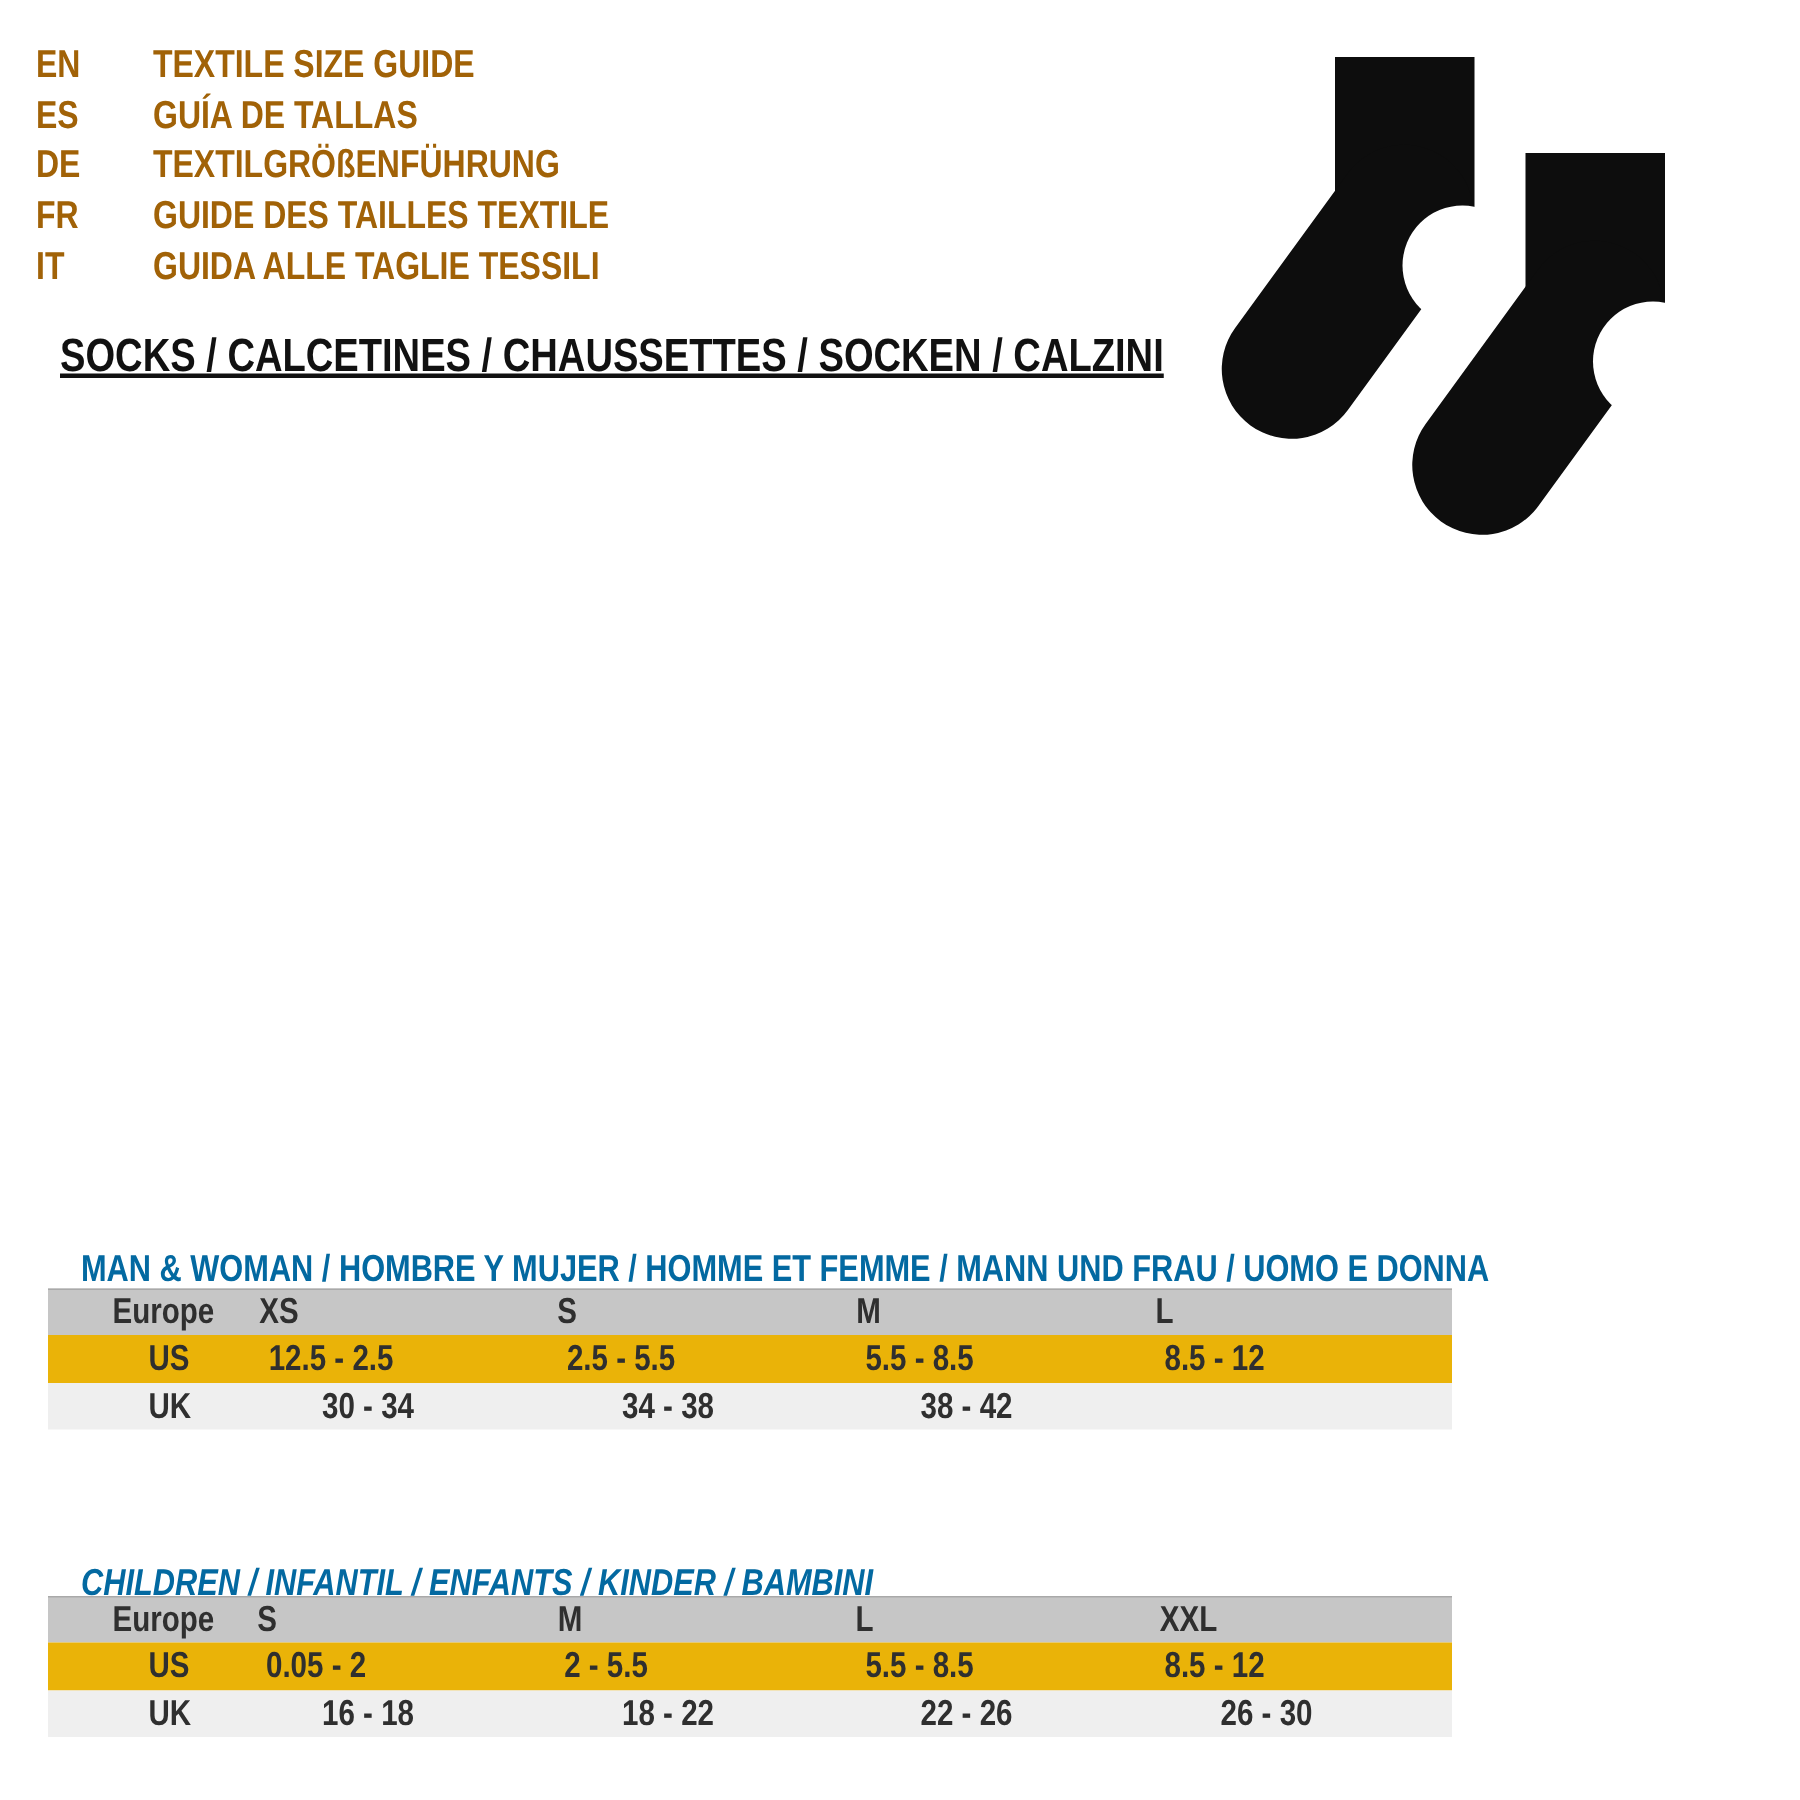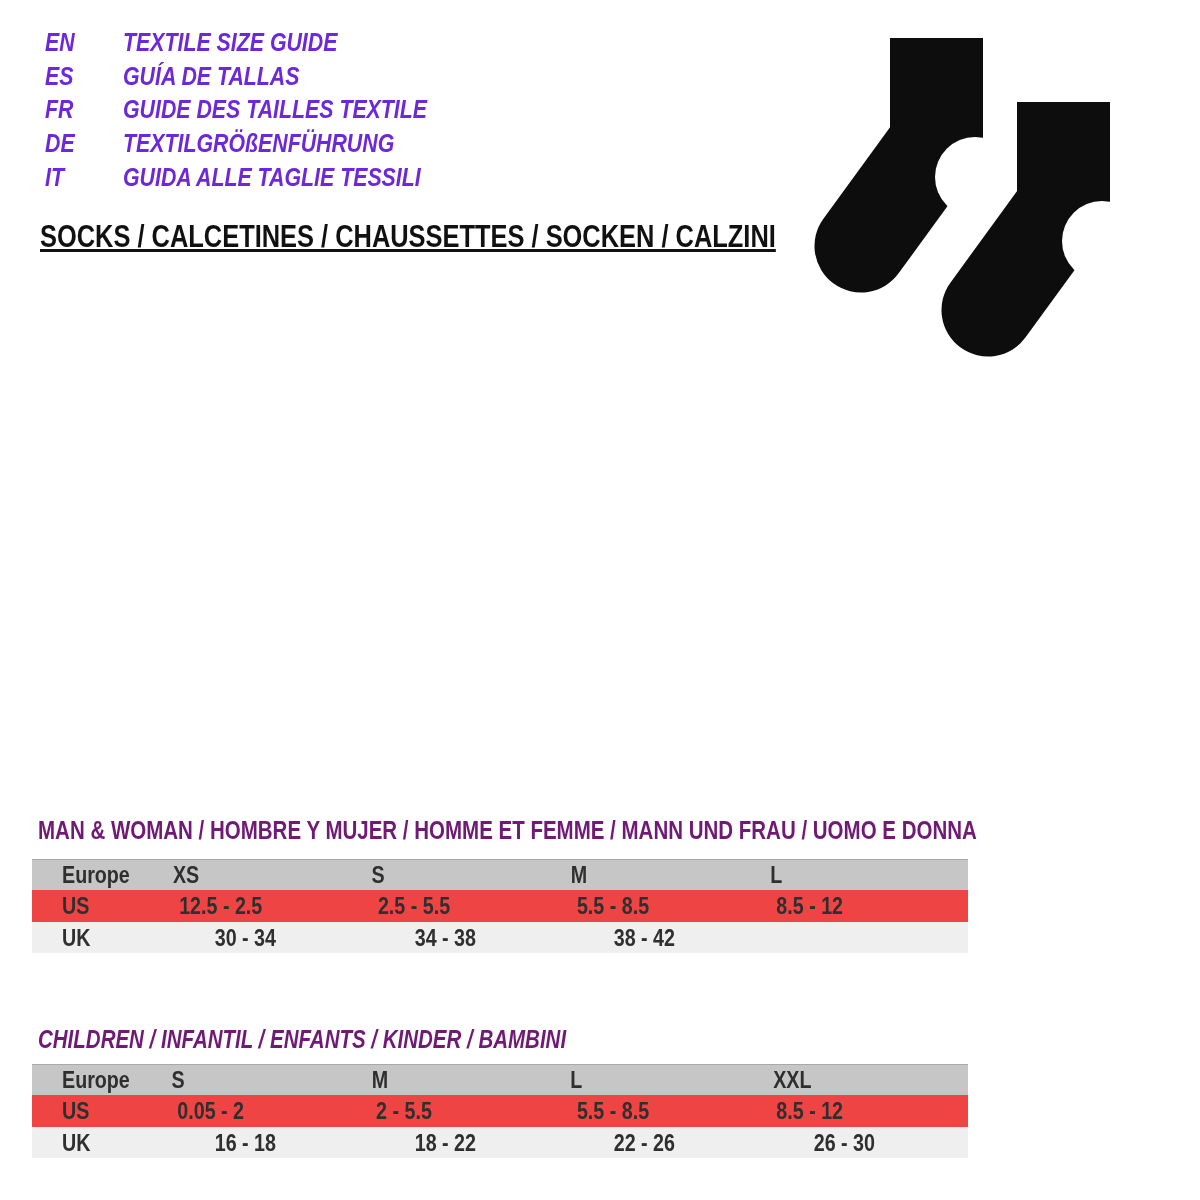--- a/index.html
+++ b/index.html
@@ -8,66 +8,66 @@
     font-family:"Liberation Sans", sans-serif; font-weight:bold;
     color:var(--text,#2f2f2f); overflow:hidden;
   }
   .canvas { position:relative; width:1200px; height:1200px; background:#fff; }
 
   
   .cl { display:inline-block; transform:scaleX(.82); transform-origin:0 50%; white-space:nowrap; }
   .cx { display:inline-block; transform:scaleX(.82); transform-origin:50% 50%; white-space:nowrap; }
 
   
-  .langs { position:absolute; left:45px; top:26px; color:#6d28d9;font-style:italic; }
+  .langs { position:absolute; left:24px; top:26px; color:#a16207; }
   .lang-row { display:flex; height:33.6px; align-items:center; font-size:26px; }
   .lang-code { width:78px; flex:0 0 78px; }
 
   
   .category { position:absolute; left:40px; top:218px; height:38px; display:flex;
               align-items:center; font-size:31px; color:#111;text-decoration:underline; }
 
   
   .socks { position:absolute; left:822px; top:38px; width:300px; height:320px; overflow:visible; }
 
   
-  .tbl-title { position:absolute; left:38px; margin:0; font-size:25px; color:#701a75; font-weight:bold; }
+  .tbl-title { position:absolute; left:38px; margin:16px; font-size:25px; color:#0369a1; font-weight:bold; }
   .t1-title { top:816px; }
   .t2-title { top:1025px;font-style:italic; }
   .tbl { position:absolute; left:32px; width:936px; font-size:24px; color:var(--text,#2f2f2f); }
   .t1 { top:859px; }
   .t2 { top:1064px; }
   .row { display:grid; grid-template-columns:138px 1fr 1fr 1fr 1fr; align-items:stretch; }
   .row.head { height:30px; background:var(--header-row-bg,#c6c6c6); border-top:1px solid #a9a9a9; }
-  .row.plain { height:32px; background:#ef4444; }
+  .row.plain { height:32px; background:#eab308; }
   .row.alt { height:31px; background:var(--alt-row-bg,#efefef);gap:38px; }
   .cell { display:flex; align-items:center; justify-content:flex-start; overflow:visible; }
-  .cell.c0 { justify-content:flex-start; padding-left:30px; }
+  .cell.c0 { justify-content:center; padding-left:30px; }
 </style>
 </head>
 <body>
 
 <div class="canvas">
 
   <div class="langs">
     <div class="lang-row">
       <span class="lang-code"><span class="cl">EN</span></span>
       <span class="cl">TEXTILE SIZE GUIDE</span>
     </div>
     <div class="lang-row">
       <span class="lang-code"><span class="cl">ES</span></span>
       <span class="cl">GUÍA DE TALLAS</span>
     </div>
     <div class="lang-row">
+      <span class="lang-code"><span class="cl">DE</span></span>
+      <span class="cl">TEXTILGRÖßENFÜHRUNG</span>
+    </div>
+    <div class="lang-row">
       <span class="lang-code"><span class="cl">FR</span></span>
       <span class="cl">GUIDE DES TAILLES TEXTILE</span>
-    </div>
-    <div class="lang-row">
-      <span class="lang-code"><span class="cl">DE</span></span>
-      <span class="cl">TEXTILGRÖßENFÜHRUNG</span>
     </div>
     <div class="lang-row">
       <span class="lang-code"><span class="cl">IT</span></span>
       <span class="cl">GUIDA ALLE TAGLIE TESSILI</span>
     </div>
   </div>
 
   <div class="category">
     <span class="cl">SOCKS / CALCETINES / CHAUSSETTES / SOCKEN / CALZINI</span>
   </div>

